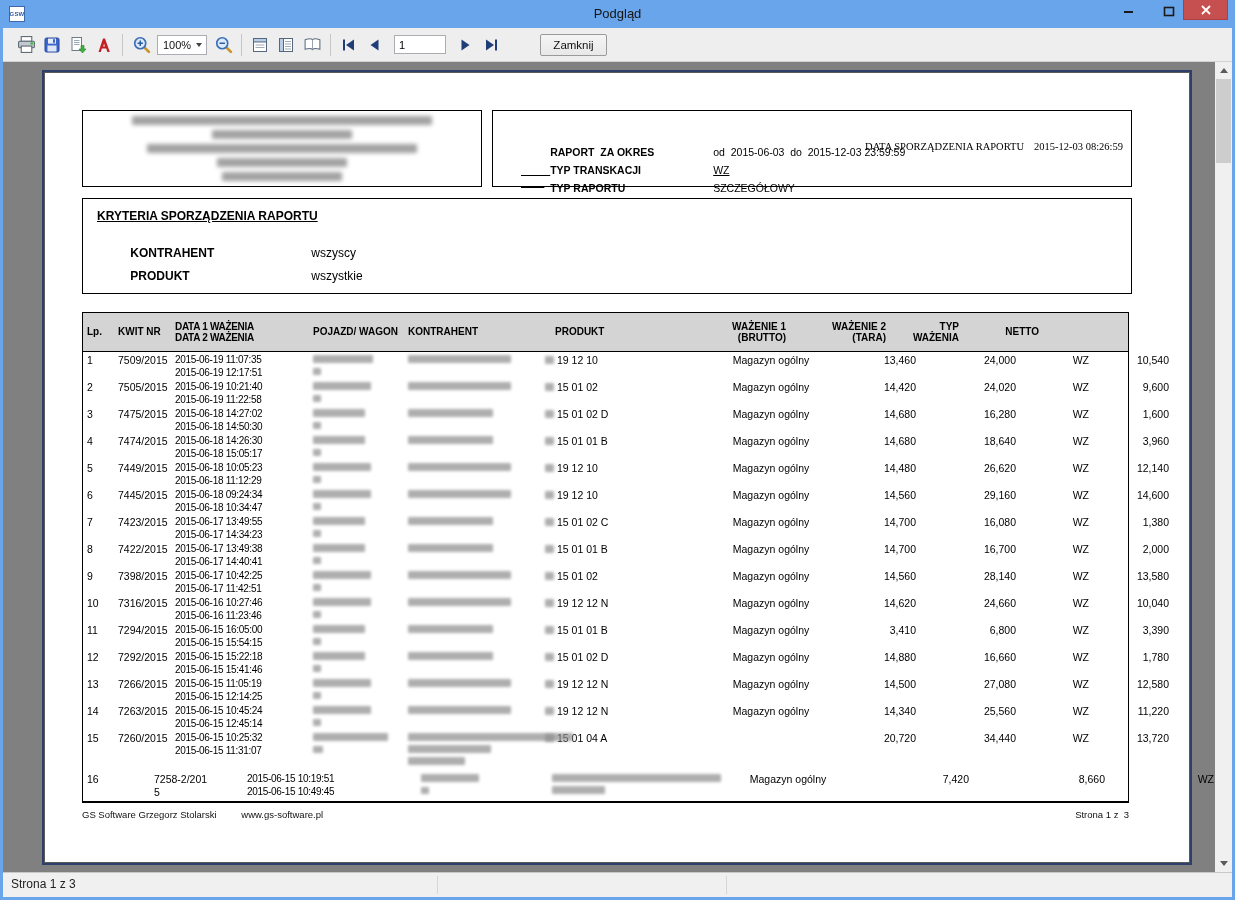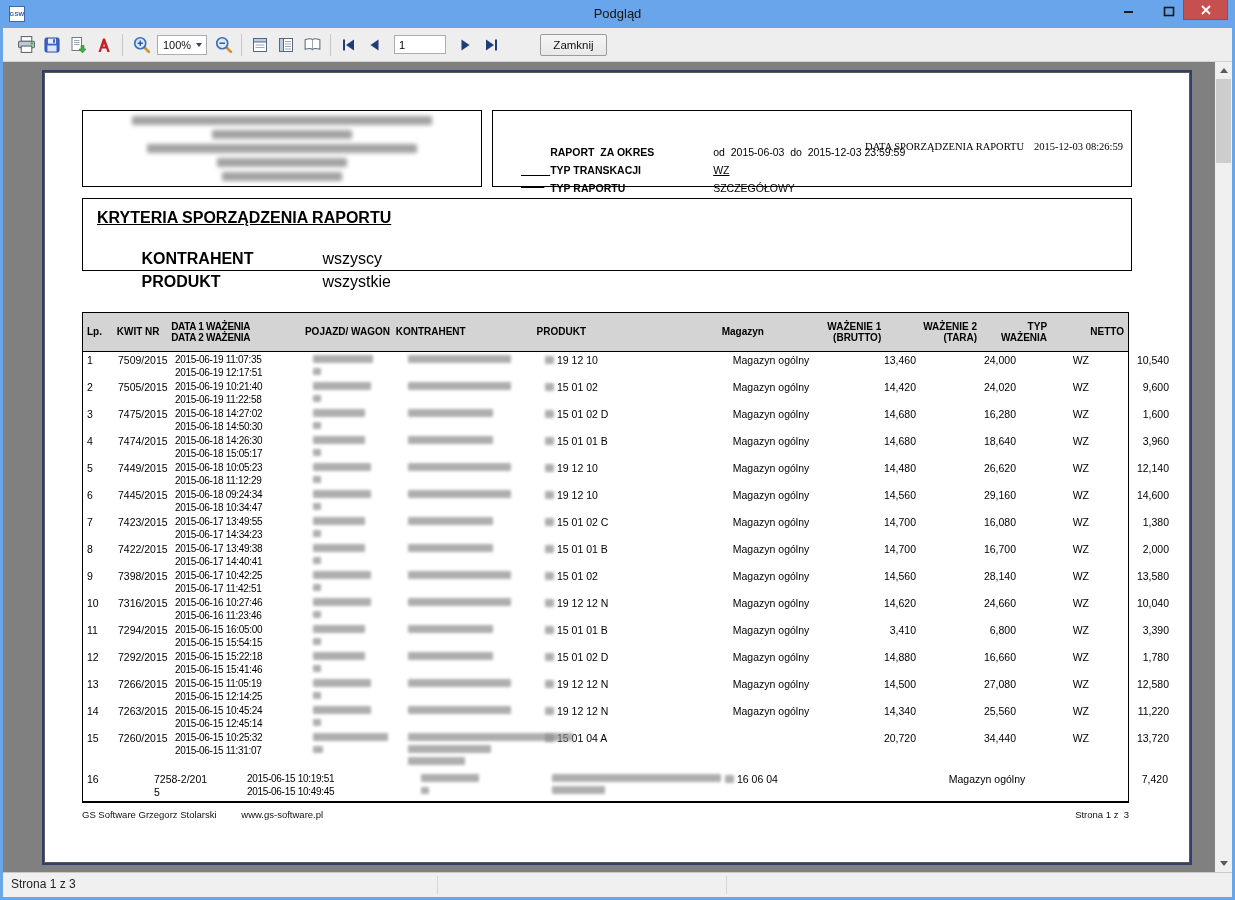--- a/index.html
+++ b/index.html
@@ -50,21 +50,21 @@
                  display:flex; flex-direction:column; align-items:center; justify-content:center; gap:5px; }
   .company-box .redact { height:9px; filter:blur(2px); background:#7E7E7E; }
 
   .info-box { position:absolute; left:448px; top:38px; width:640px; height:77px; border:1px solid #000; font-size:10.5px; }
   .gen-line { position:absolute; right:8px; top:19px; white-space:pre;font-family:Liberation Serif, serif; }
   .gen-line .lbl { margin-right:10px; }
   .ifield { position:absolute; left:28px; white-space:pre; }
   .ifield .lbl { display:inline-block; width:163px; font-weight:bold; }
   .if0 { top:23px; } .if1 { top:41px;text-decoration:underline; } .if2 { top:59px; }
 
-  .criteria-box { position:absolute; left:38px; top:126px; width:1050px; height:73px; border:1px solid #000; font-size:16px; }
+  .criteria-box { position:absolute; left:38px; top:126px; width:1050px; height:96px; border:1px solid #000; font-size:12px; }
   .crit-title { position:absolute; left:14px; top:10px; font-weight:bold; text-decoration:underline; }
   .crow { position:absolute; left:14px; white-space:pre; }
   .crow .lbl { display:inline-block; width:181px; font-weight:bold; }
   .cr0 { top:33px; } .cr1 { top:56px; }
 
   
   .rtable { position:absolute; left:38px; top:240px; width:1047px; font-size:10.5px; }
   .thead { display:flex; align-items:stretch; background:#D4D4D4; border:1px solid #000; height:40px;
            font-weight:bold; font-size:10px; }
   .hc { display:flex; flex-direction:column; justify-content:center; line-height:11.5px; white-space:nowrap; }
@@ -282,23 +282,20 @@
             </div>
             <div class="hc col-pojazd">
               <div>POJAZD/ WAGON</div>
             </div>
             <div class="hc col-kontr">
               <div>KONTRAHENT</div>
             </div>
             <div class="hc col-prod">
               <div>PRODUKT</div>
             </div>
-            <div class="hc col-mag">
-              <div>Magazyn</div>
-            </div>
             <div class="hc col-brutto">
               <div>WAŻENIE 1</div>
               <div>(BRUTTO)</div>
             </div>
             <div class="hc col-tara">
               <div>WAŻENIE 2</div>
               <div>(TARA)</div>
             </div>
             <div class="hc col-typ">
               <div>TYP</div>
@@ -634,21 +631,20 @@
                 <div>2015-06-15 10:49:45</div>
               </div>
               <div class="c col-pojazd">
                 <span class="redact" style="width: 58px;"></span>
                 <span class="redact second" style="width: 8px;"></span>
               </div>
               <div class="c col-kontr">
                 <span class="redact" style="width: 169px;"></span>
                 <span class="redact" style="width: 53px;"></span>
               </div>
-              <div class="c col-prod"><span class="redact prefix"></span><span>16 06 04</span></div>
               <div class="c col-mag">Magazyn ogólny</div>
               <div class="c col-brutto">7,420</div>
               <div class="c col-tara">8,660</div>
               <div class="c col-typ">WZ</div>
               <div class="c col-netto">0,050</div>
             </div>
           </div>
       </div>
 
       <div class="pfooter">

